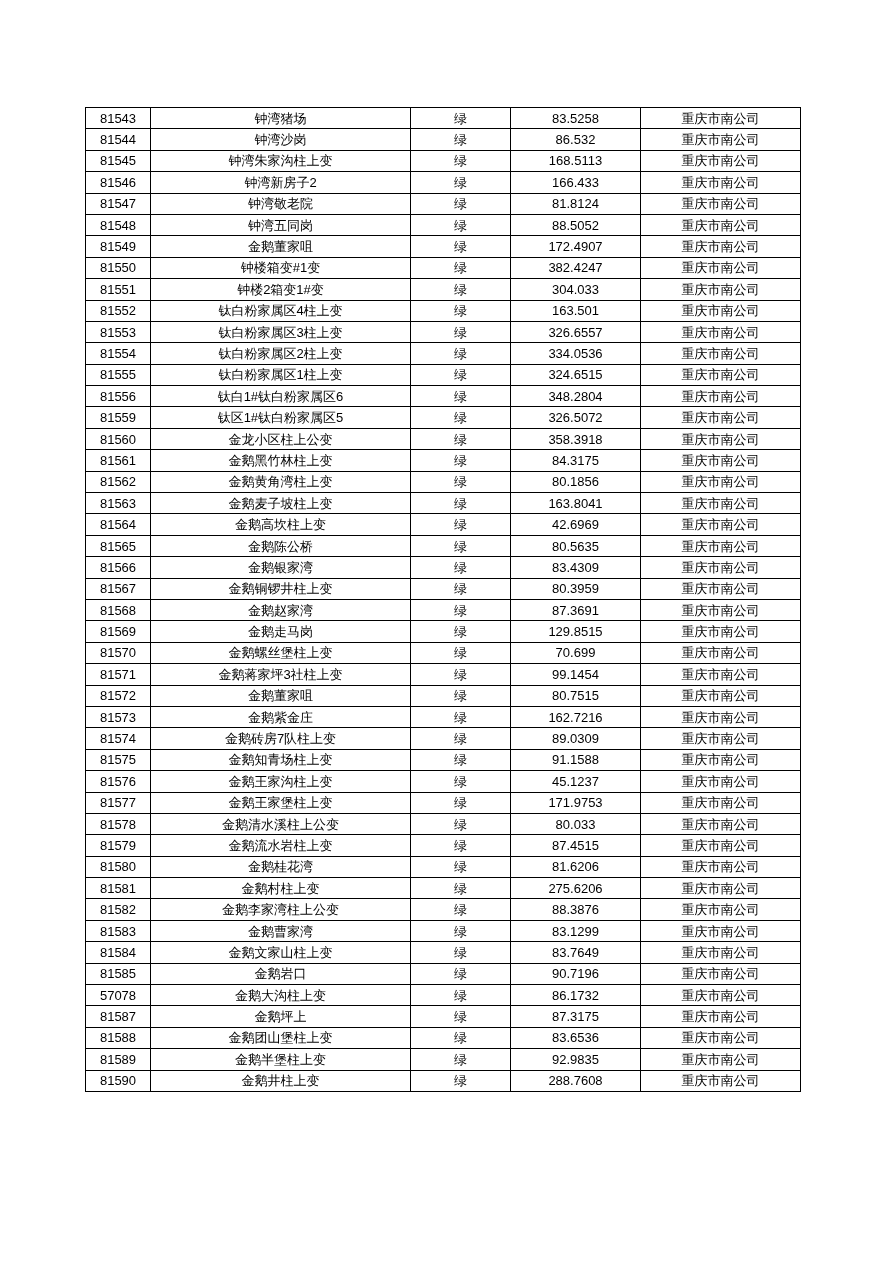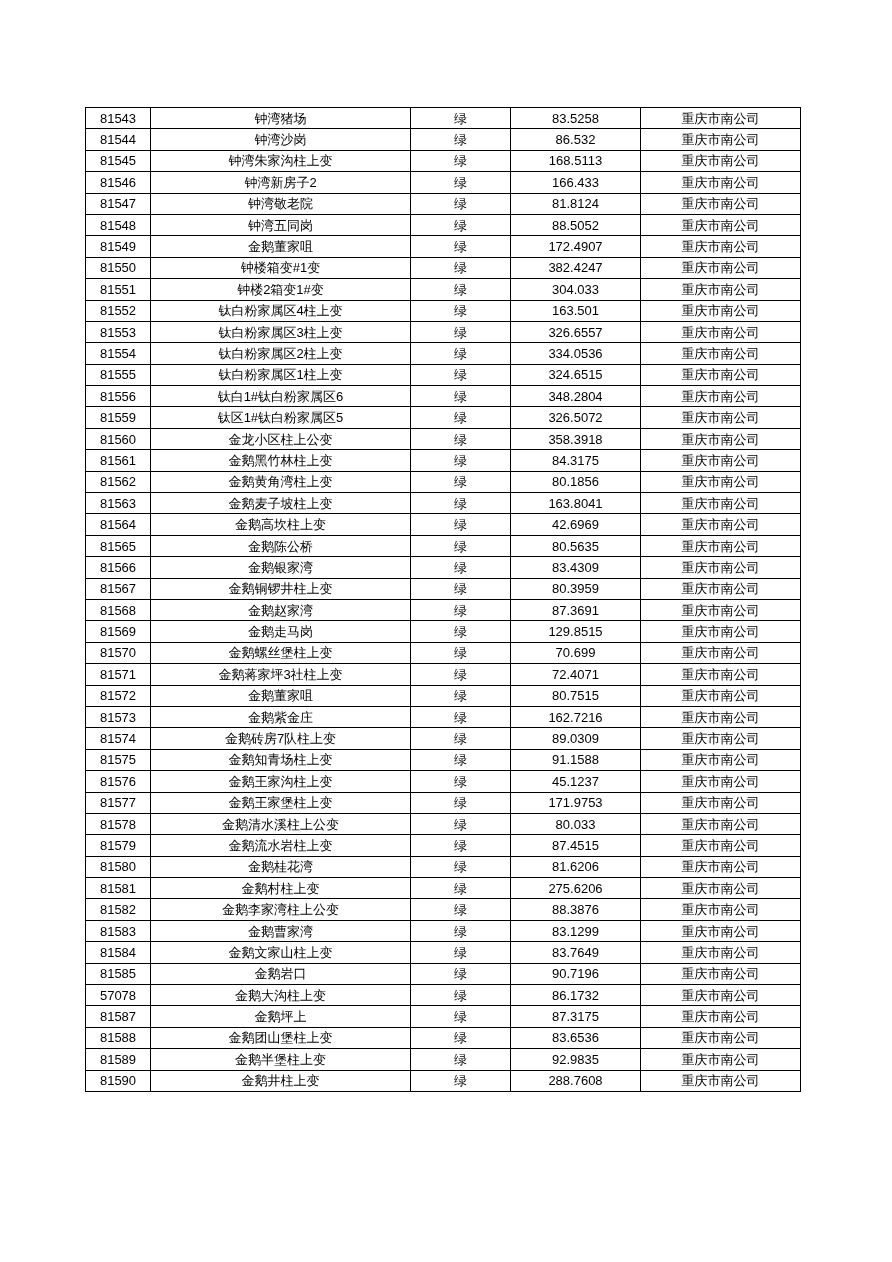--- a/index.html
+++ b/index.html
@@ -236,21 +236,21 @@
           <td>81570</td>
           <td>金鹅螺丝堡柱上变</td>
           <td>绿</td>
           <td>70.699</td>
           <td>重庆市南公司</td>
         </tr>
         <tr>
           <td>81571</td>
           <td>金鹅蒋家坪3社柱上变</td>
           <td>绿</td>
-          <td>72.4071</td>
+          <td>99.1454</td>
           <td>重庆市南公司</td>
         </tr>
         <tr>
           <td>81572</td>
           <td>金鹅董家咀</td>
           <td>绿</td>
           <td>80.7515</td>
           <td>重庆市南公司</td>
         </tr>
         <tr>

